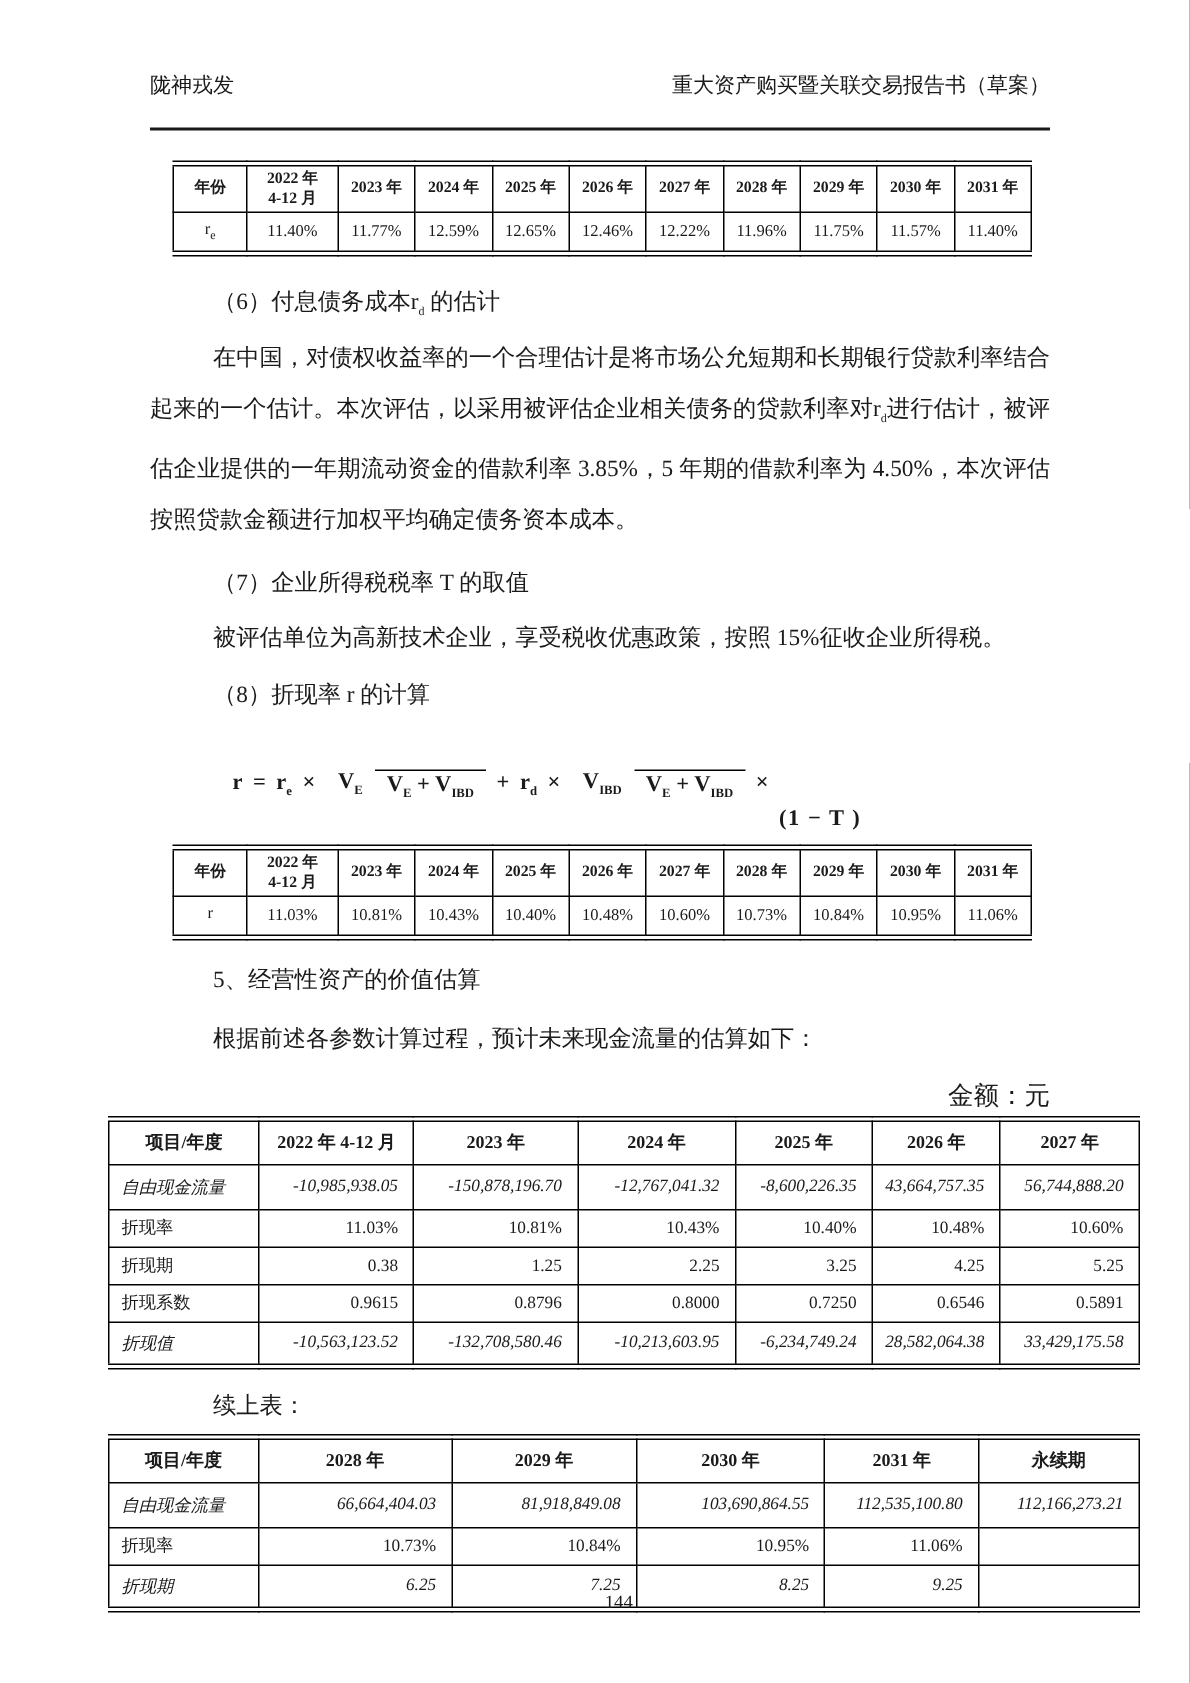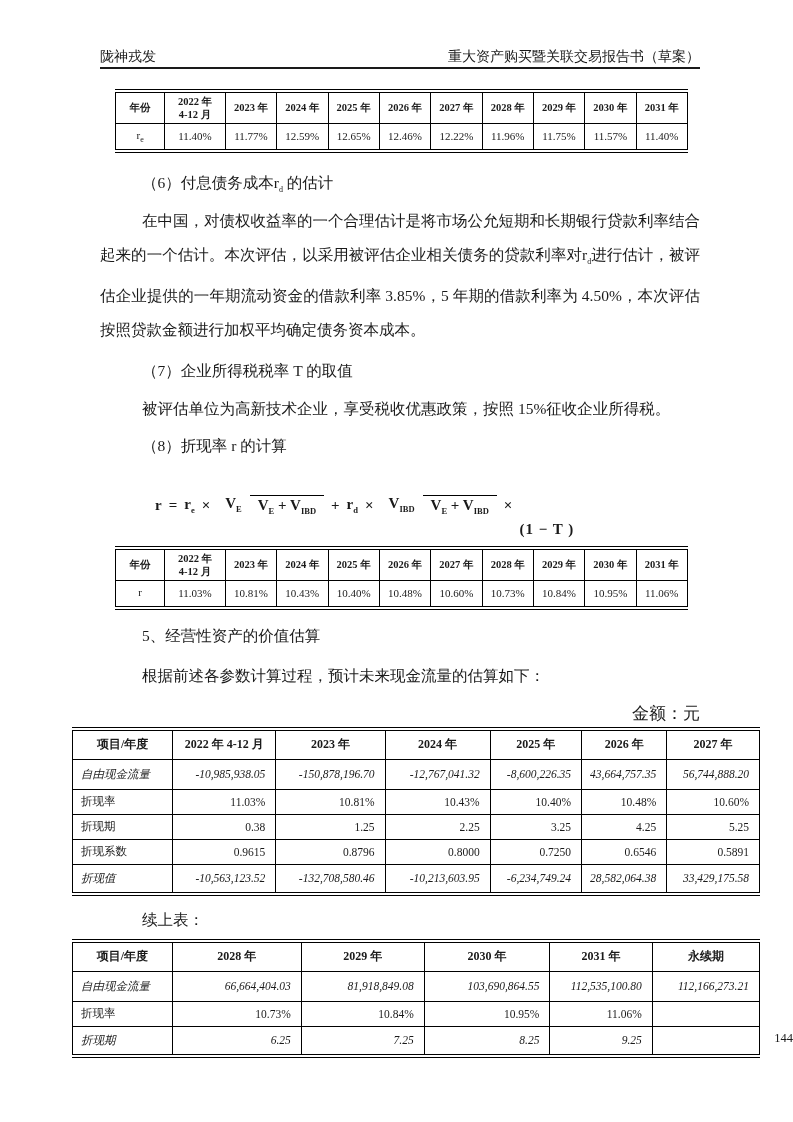--- a/index.html
+++ b/index.html
@@ -12,21 +12,21 @@
     color: #1a1a1a;
     font-family: "Liberation Serif", "DejaVu Serif", serif;
     overflow: hidden;
   }
   .content { padding: 0 93px 0 100px; }
 
   
   .doc-header {
     display: flex; justify-content: space-between; align-items: flex-end;
     margin: 0 93px 0 100px; padding-top 0;
-    padding-top: 48px; padding-bottom: 1px;
+    padding-top: 48px; padding-bottom: 19px;
     border-bottom: 2px solid #1a1a1a;
     font-size: 14px;
   }
 
   
   .param-table {
     width: 573px; margin: 20px 0 0 15px;
     border-collapse: collapse; table-layout: fixed;
     border-top: 4px double #000; border-bottom: 4px double #000;
     text-align: center;
@@ -74,22 +74,22 @@
   .cf-table th { font-size: 12px; font-weight: bold; height: 30px; text-align: center; }
   .cf-table td { font-size: 11.5px; height: 25px; }
   .cf-table td.cell-label { text-align: left; padding-left: 8px; }
   .cf-table td.cell-value { text-align: right; padding-right: 10px; }
   .cf-table tr.row-tall td { height: 30px; font-style: italic; }
 
   .continue-label { font-size: 15.5px; margin-top: 14px; text-indent: 42px; }
   .cf2 { margin-top: 8px; }
 
   .page-number {
-    position: absolute; bottom: 76px; left: 0; right: 0;
-    text-align: right; font-size: 12.5px; padding-left: 32px;
+    position: absolute; bottom: 46px; left: 0; right: 0;
+    text-align: center; font-size: 12.5px; padding-left: 32px;
   }
 </style>
 </head>
 <body>
 
 <div class="page">
 
   <div class="doc-header">
     <span>陇神戎发</span>
     <span>重大资产购买暨关联交易报告书（草案）</span>

